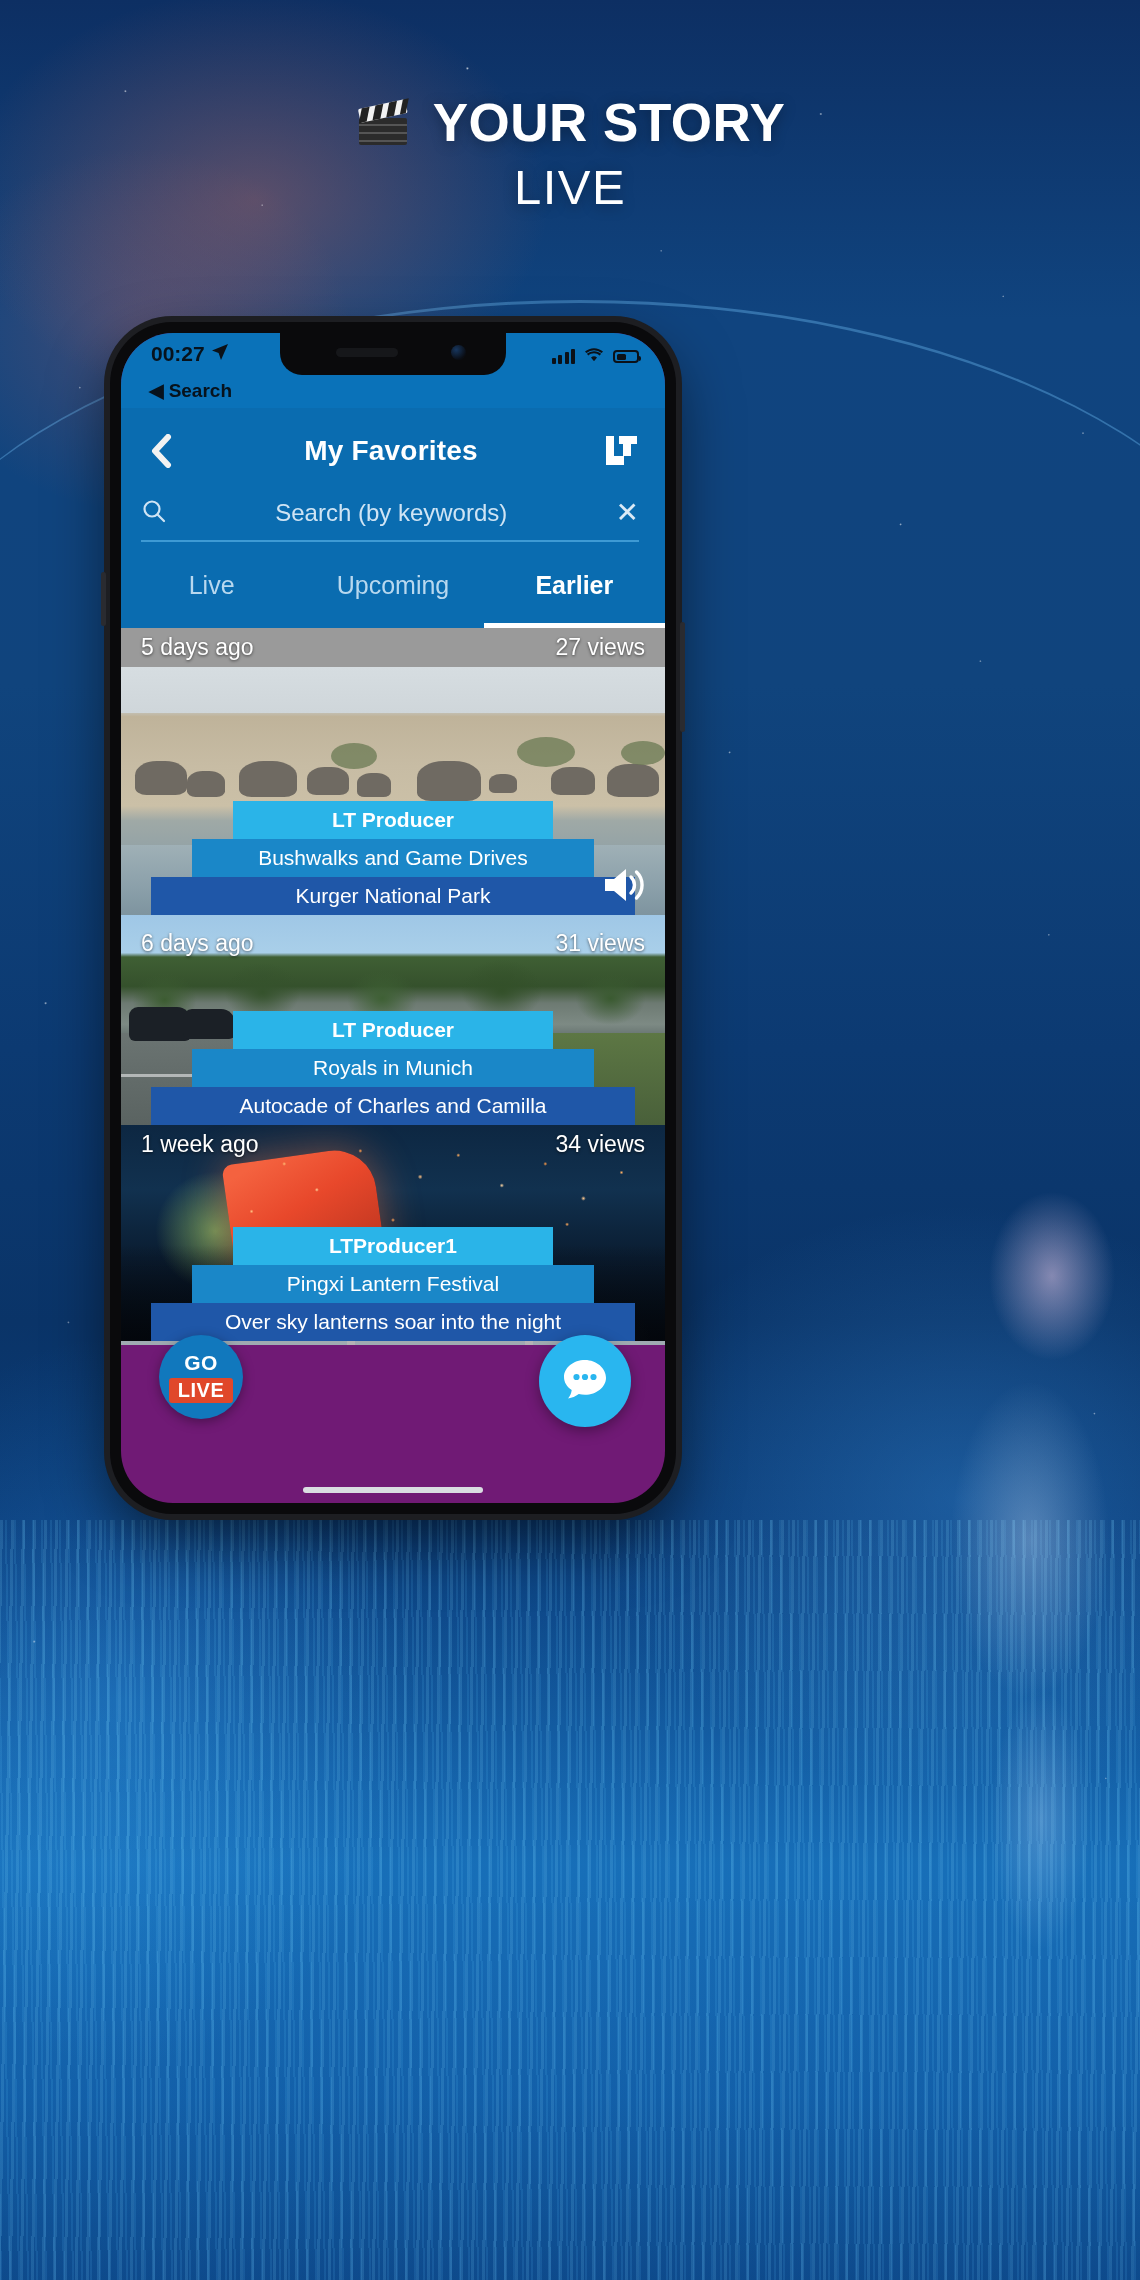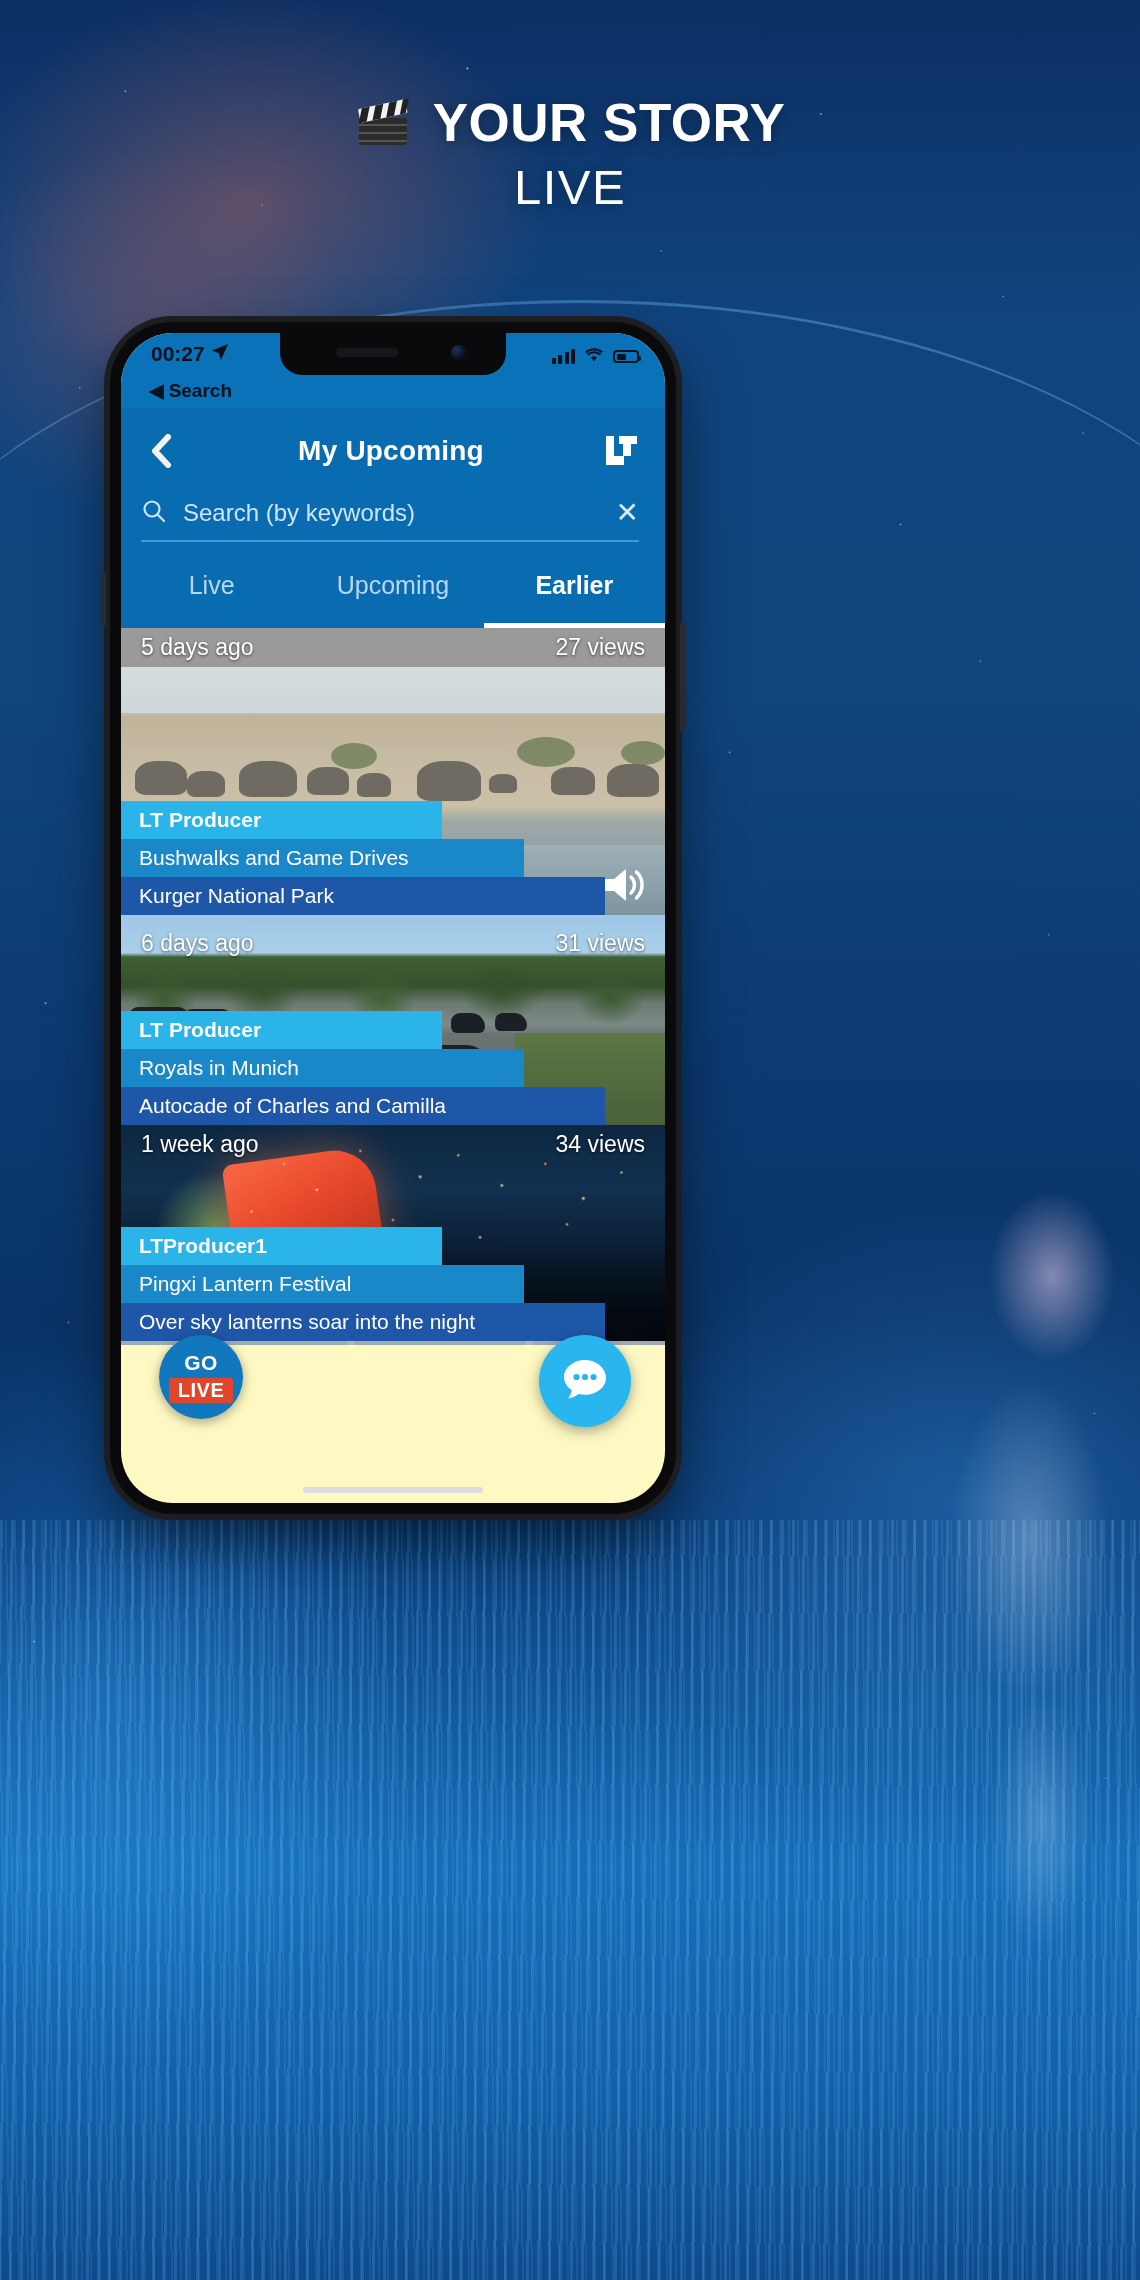--- a/index.html
+++ b/index.html
@@ -93,21 +93,21 @@
     box-shadow: 0 0 0 6px #1d1e22, 0 26px 60px rgba(0,0,0,.55);
     z-index: 6;
   }
   .phone::before, .phone::after {
     content:""; position:absolute; width:5px; background:#2a2b30; border-radius:3px;
   }
   .phone::before { left:-9px; top:250px; height:54px; }
   .phone::after  { right:-9px; top:300px; height:110px; }
   .screen {
     position:absolute; left:11px; top:11px; right:11px; bottom:11px;
-    border-radius: 52px; overflow: hidden; background:#fef9c3;
+    border-radius: 52px; overflow: hidden; background:#701a75;text-align:center;
   }
   .notch {
     position:absolute; top:0; left:50%; transform:translateX(-50%);
     width: 226px; height: 42px; background:#0a0a0c;
     border-bottom-left-radius: 22px; border-bottom-right-radius: 22px;
     z-index: 40;
   }
   .notch .speaker {
     position:absolute; left:56px; top:15px; width:62px; height:9px;
     background:#16171a; border-radius:5px;
@@ -351,21 +351,21 @@
         <span>◀</span>
         <span>Search</span>
       </div>
 
       <div class="appbar">
         <span class="chev-back">
           <svg viewBox="0 0 34 34" width="34" height="34">
             <path d="M23 3 10 17l13 14" stroke="#f2f2f2" stroke-width="6" fill="none" stroke-linecap="round" stroke-linejoin="round"></path>
           </svg>
         </span>
-        <span class="appbar-title">My Upcoming</span>
+        <span class="appbar-title">My Favorites</span>
         <span class="lt-logo">
           <svg viewBox="0 0 36 34" width="36" height="34">
             <path d="M3 2h8v20h10v9H3z" fill="#fff"></path>
             <path d="M16 2h18v8h-6v12h-8V10h-4z" fill="#fff"></path>
           </svg>
         </span>
       </div>
 
       <div class="searchwrap">
         <div class="searchrow">

